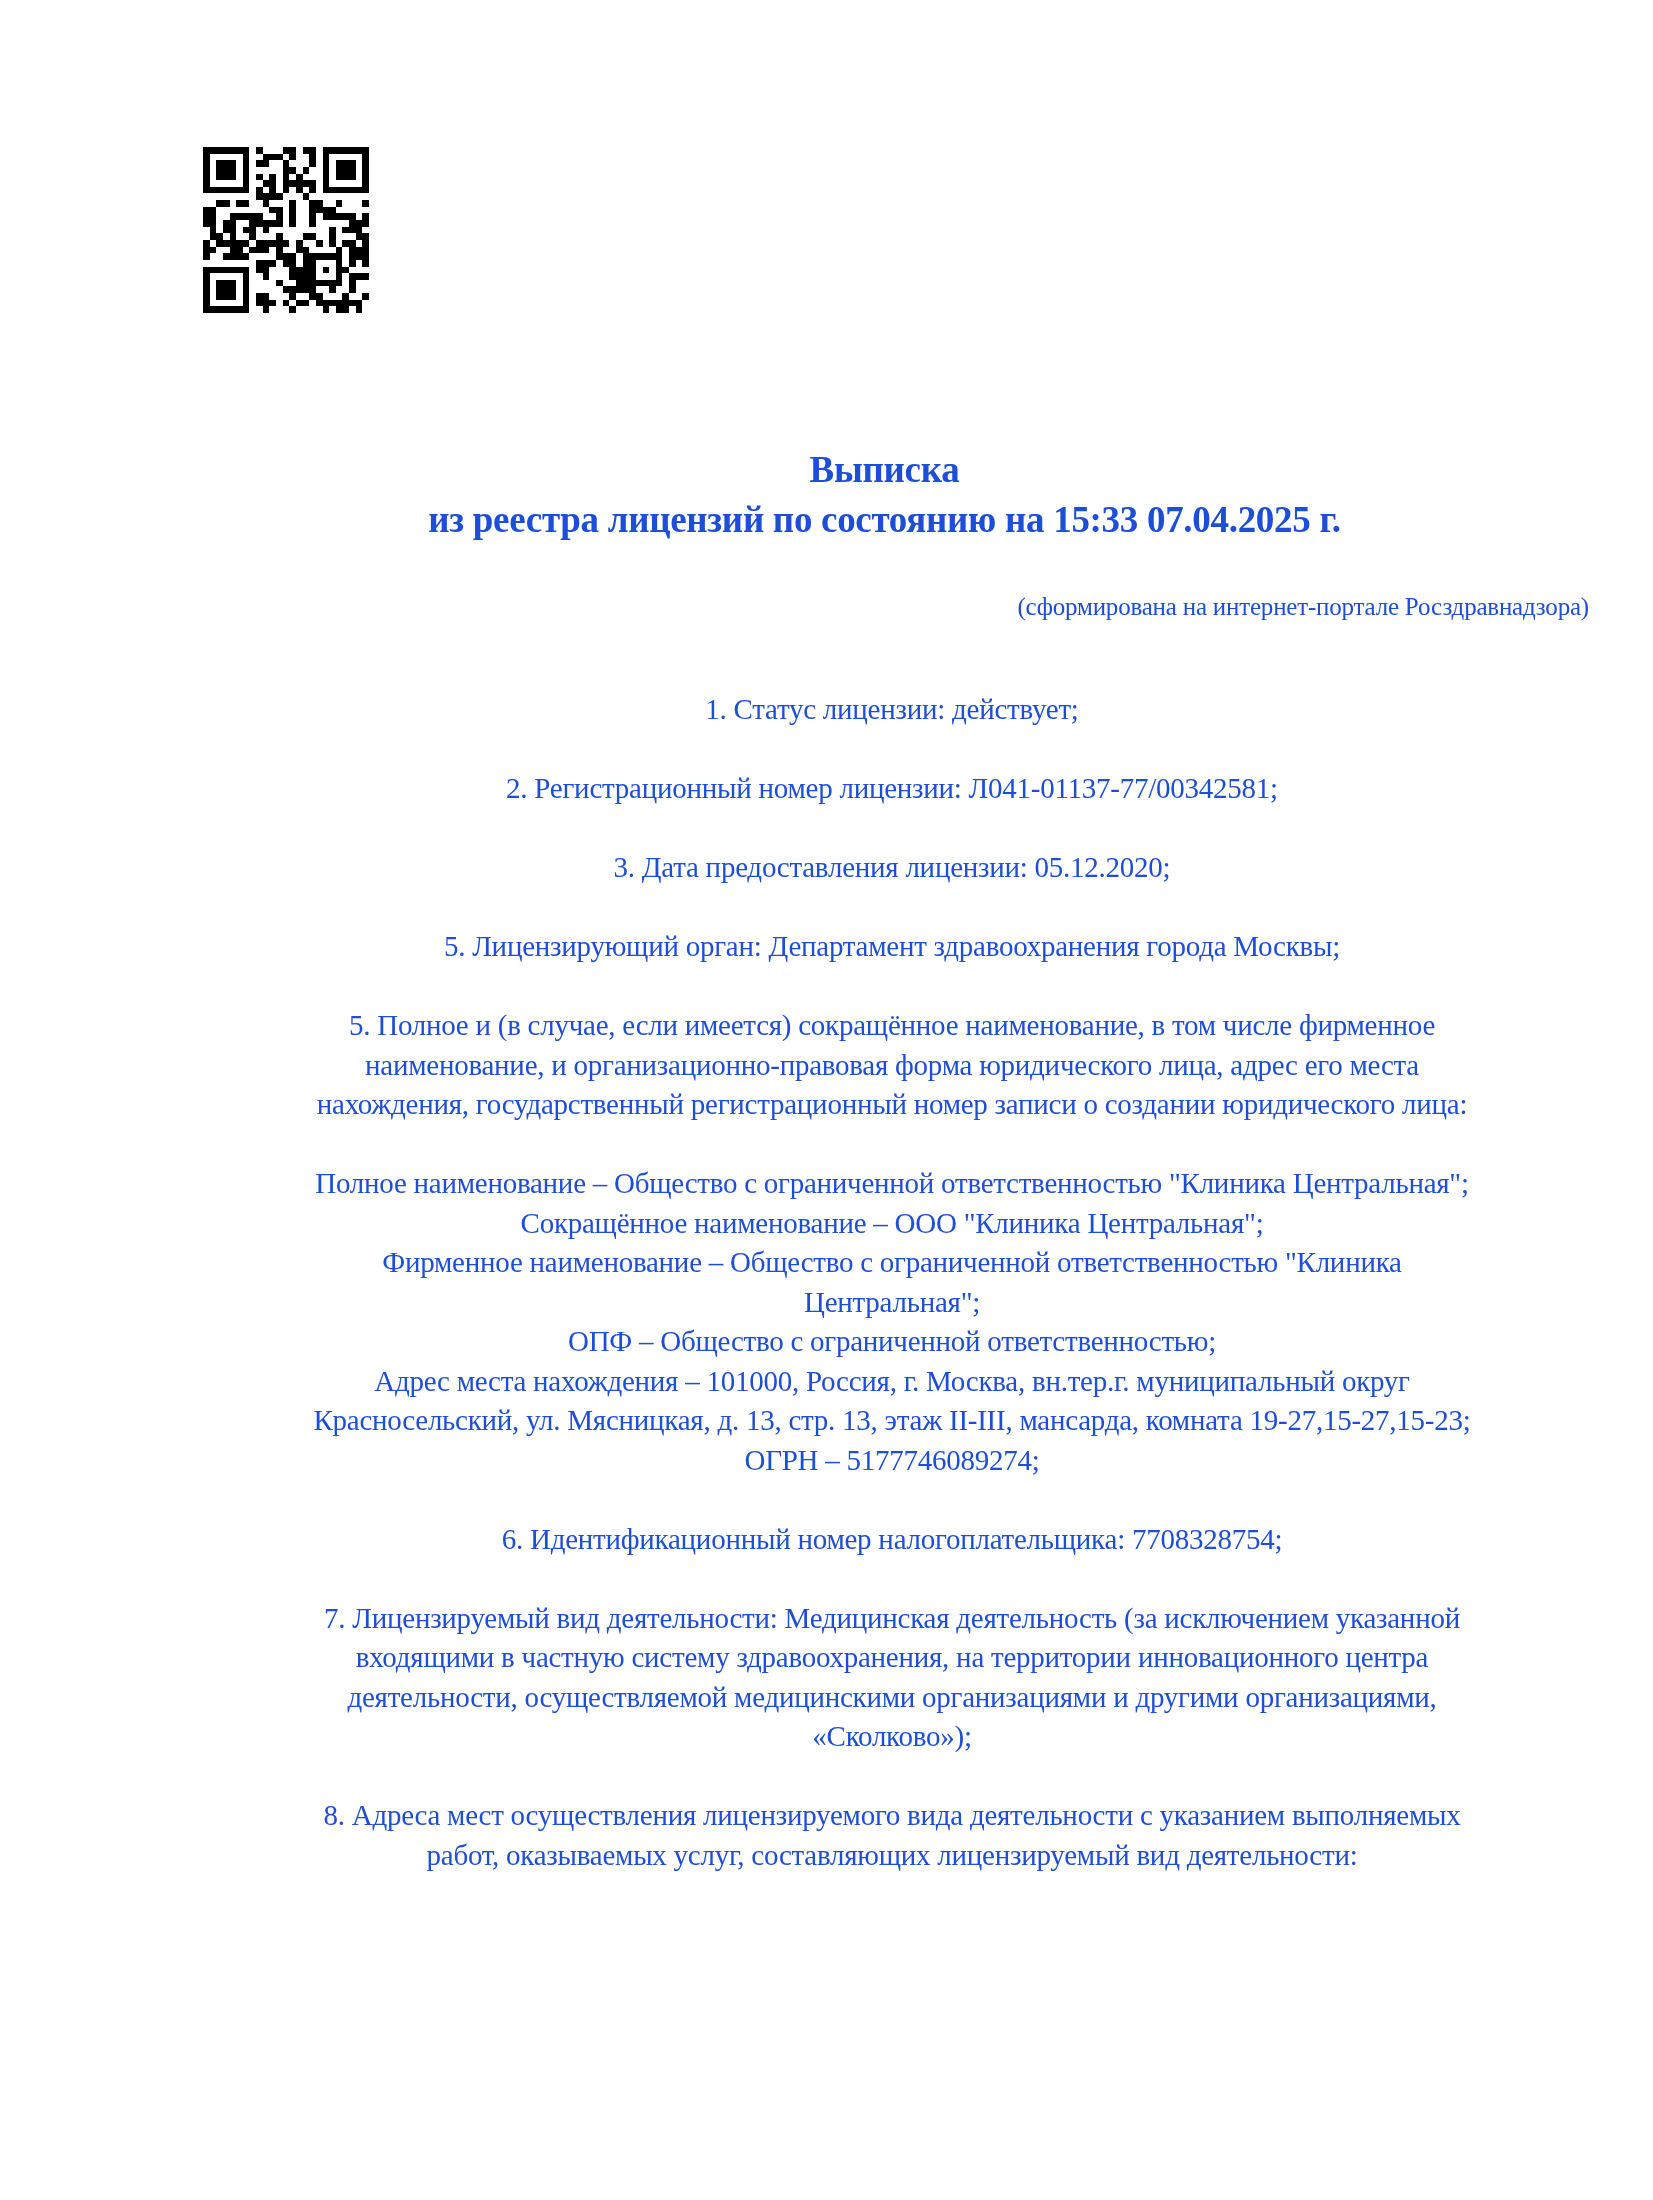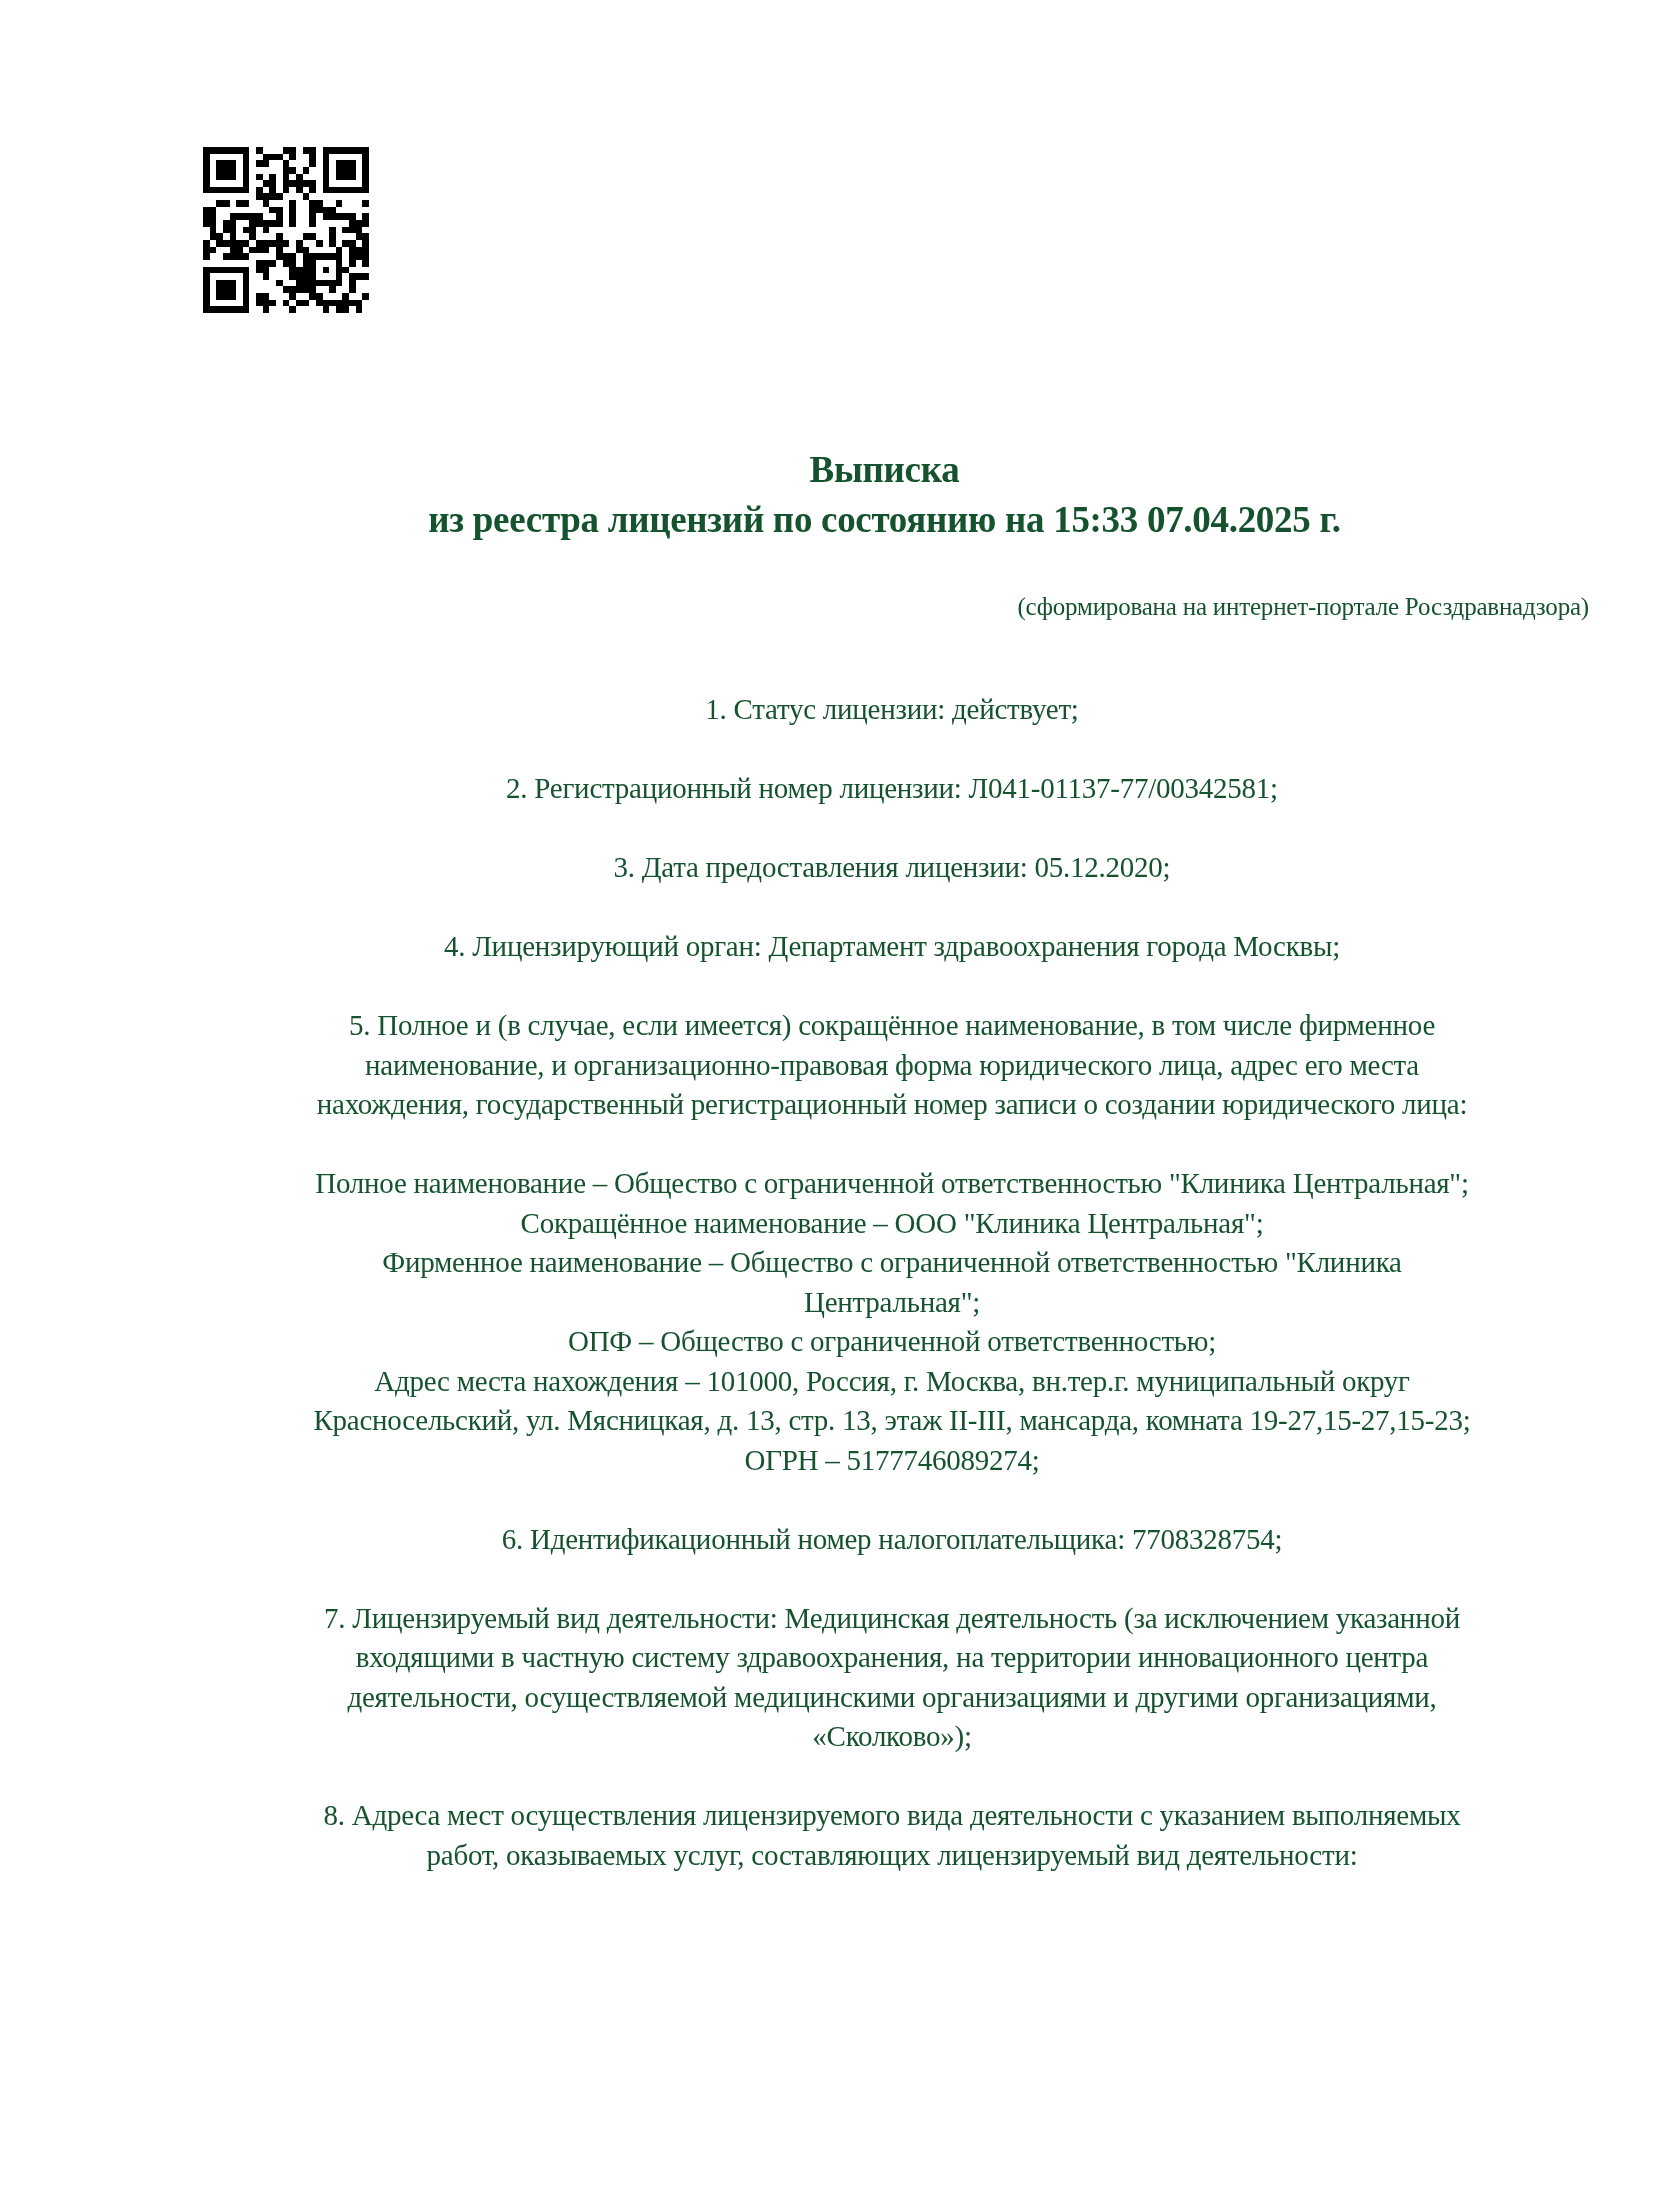--- a/index.html
+++ b/index.html
@@ -5,21 +5,21 @@
   html, body {
     margin: 0;
     padding: 0;
     background: #ffffff;
   }
   .page {
     position: relative;
     width: 1653px;
     height: 2200px;
     background: #ffffff;
-    color: #14532d;
+    color: #1d4ed8;
     font-family: "Liberation Serif", "DejaVu Serif", serif;
     overflow: hidden;
   }
   .qr {
     position: absolute;
     left: 203px;
     top: 147px;
     width: 166px;
     height: 166px;
   }
@@ -406,21 +406,21 @@
       <div class="para">
         <div class="line">1. Статус лицензии: действует;</div>
       </div>
       <div class="para">
         <div class="line">2. Регистрационный номер лицензии: Л041-01137-77/00342581;</div>
       </div>
       <div class="para">
         <div class="line">3. Дата предоставления лицензии: 05.12.2020;</div>
       </div>
       <div class="para">
-        <div class="line">4. Лицензирующий орган: Департамент здравоохранения города Москвы;</div>
+        <div class="line">5. Лицензирующий орган: Департамент здравоохранения города Москвы;</div>
       </div>
       <div class="para">
         <div class="line">5. Полное и (в случае, если имеется) сокращённое наименование, в том числе фирменное</div>
         <div class="line">наименование, и организационно-правовая форма юридического лица, адрес его места</div>
         <div class="line">нахождения, государственный регистрационный номер записи о создании юридического лица:</div>
       </div>
       <div class="para">
         <div class="line">Полное наименование – Общество с ограниченной ответственностью "Клиника Центральная";</div>
         <div class="line">Сокращённое наименование – ООО "Клиника Центральная";</div>
         <div class="line">Фирменное наименование – Общество с ограниченной ответственностью "Клиника</div>

